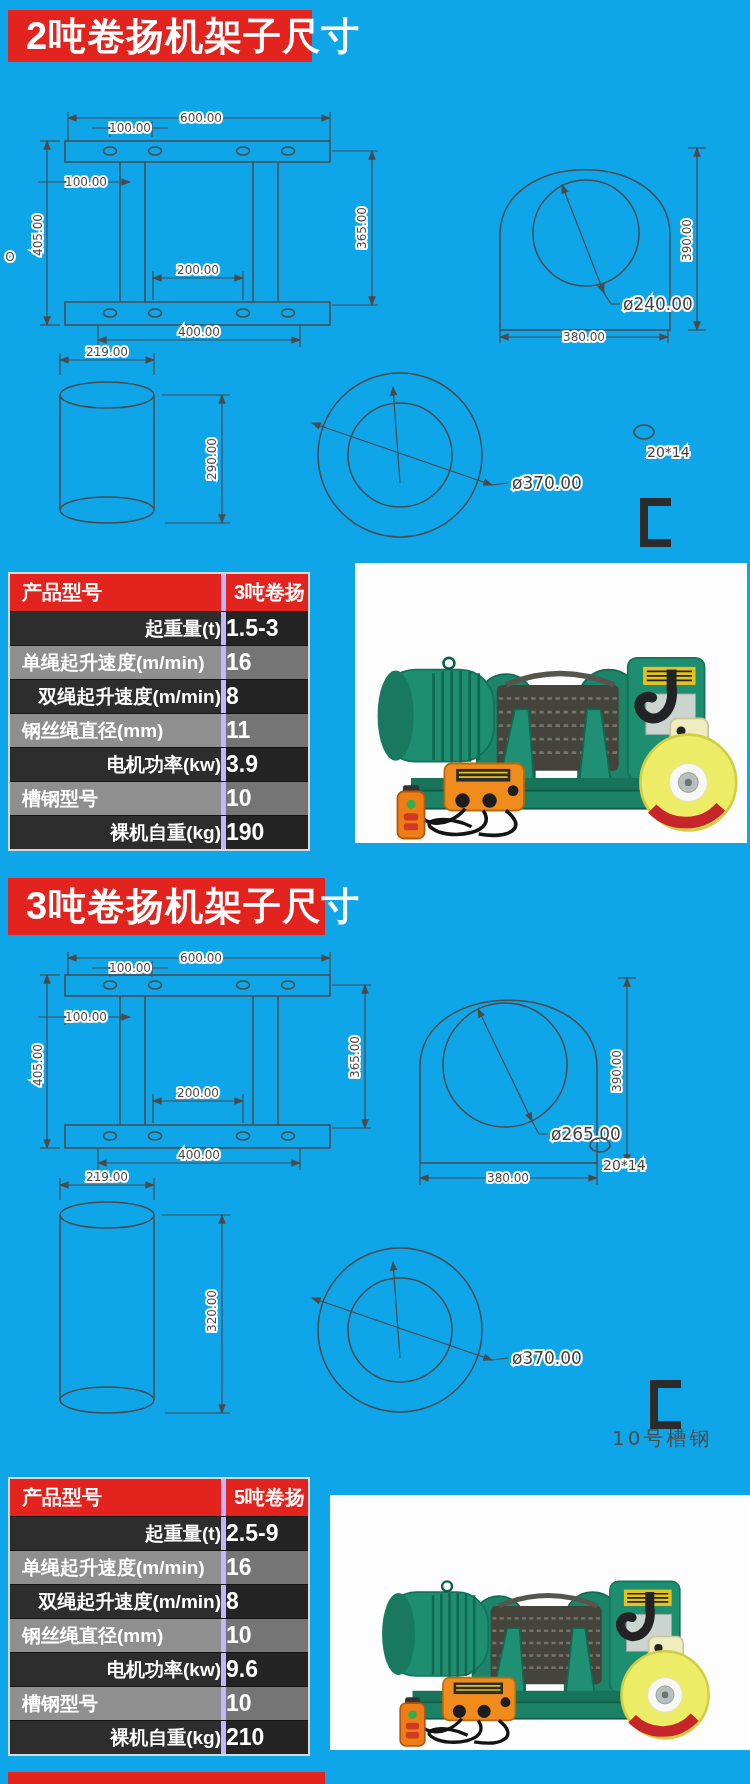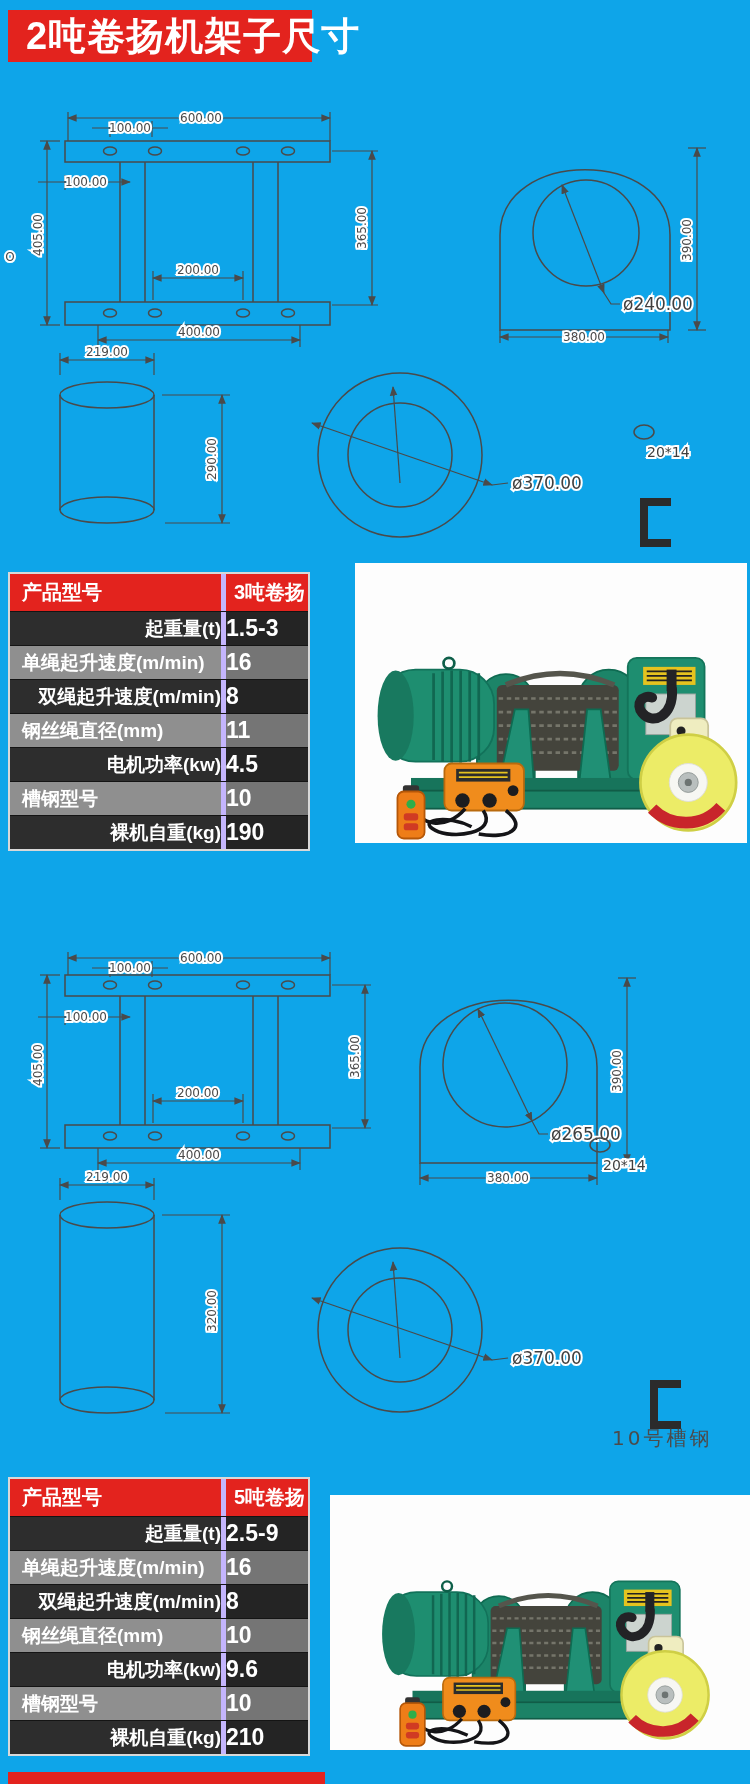--- a/index.html
+++ b/index.html
@@ -158,21 +158,21 @@
     <div class="r dark">
         <div class="lab">双绳起升速度(m/min)</div>
         <div class="val">8</div>
       </div>
     <div class="r gray">
         <div class="lab">钢丝绳直径(mm)</div>
         <div class="val">11</div>
       </div>
     <div class="r dark">
         <div class="lab">电机功率(kw)</div>
-        <div class="val">4.5</div>
+        <div class="val">3.9</div>
       </div>
     <div class="r gray">
         <div class="lab">槽钢型号</div>
         <div class="val">10</div>
       </div>
     <div class="r dark">
         <div class="lab">裸机自重(kg)</div>
         <div class="val">190</div>
       </div>
   </div>
@@ -240,20 +240,21 @@
         <rect x="47" y="277" width="16" height="8" rx="3" fill="#d03a23"></rect>
         <rect x="47" y="288" width="16" height="8" rx="3" fill="#d03a23"></rect>
       </g>
     </symbol>
   </svg>
 
   <svg class="photo" style="top:563px;left:355px;" width="392" height="280" viewBox="0 0 420 310" preserveAspectRatio="xMidYMin meet">
     <use href="#winch"></use>
   </svg>
 
+  <div class="banner" style="top:878px;width:281px;line-height:57px;">3吨卷扬机架子尺寸</div>
 
   <svg class="draw" style="top:945px;" width="750" height="515" viewBox="0 0 750 515">
     <defs>
       <marker id="a2" viewBox="0 0 10 10" refX="9" refY="5" markerWidth="8" markerHeight="8" orient="auto-start-reverse">
           <path d="M0,1L10,5L0,9z" fill="#4a4a4a"></path>
         </marker>
     </defs>
 
     <g>
       <line class="dl" x1="68" y1="7" x2="68" y2="30"></line>

